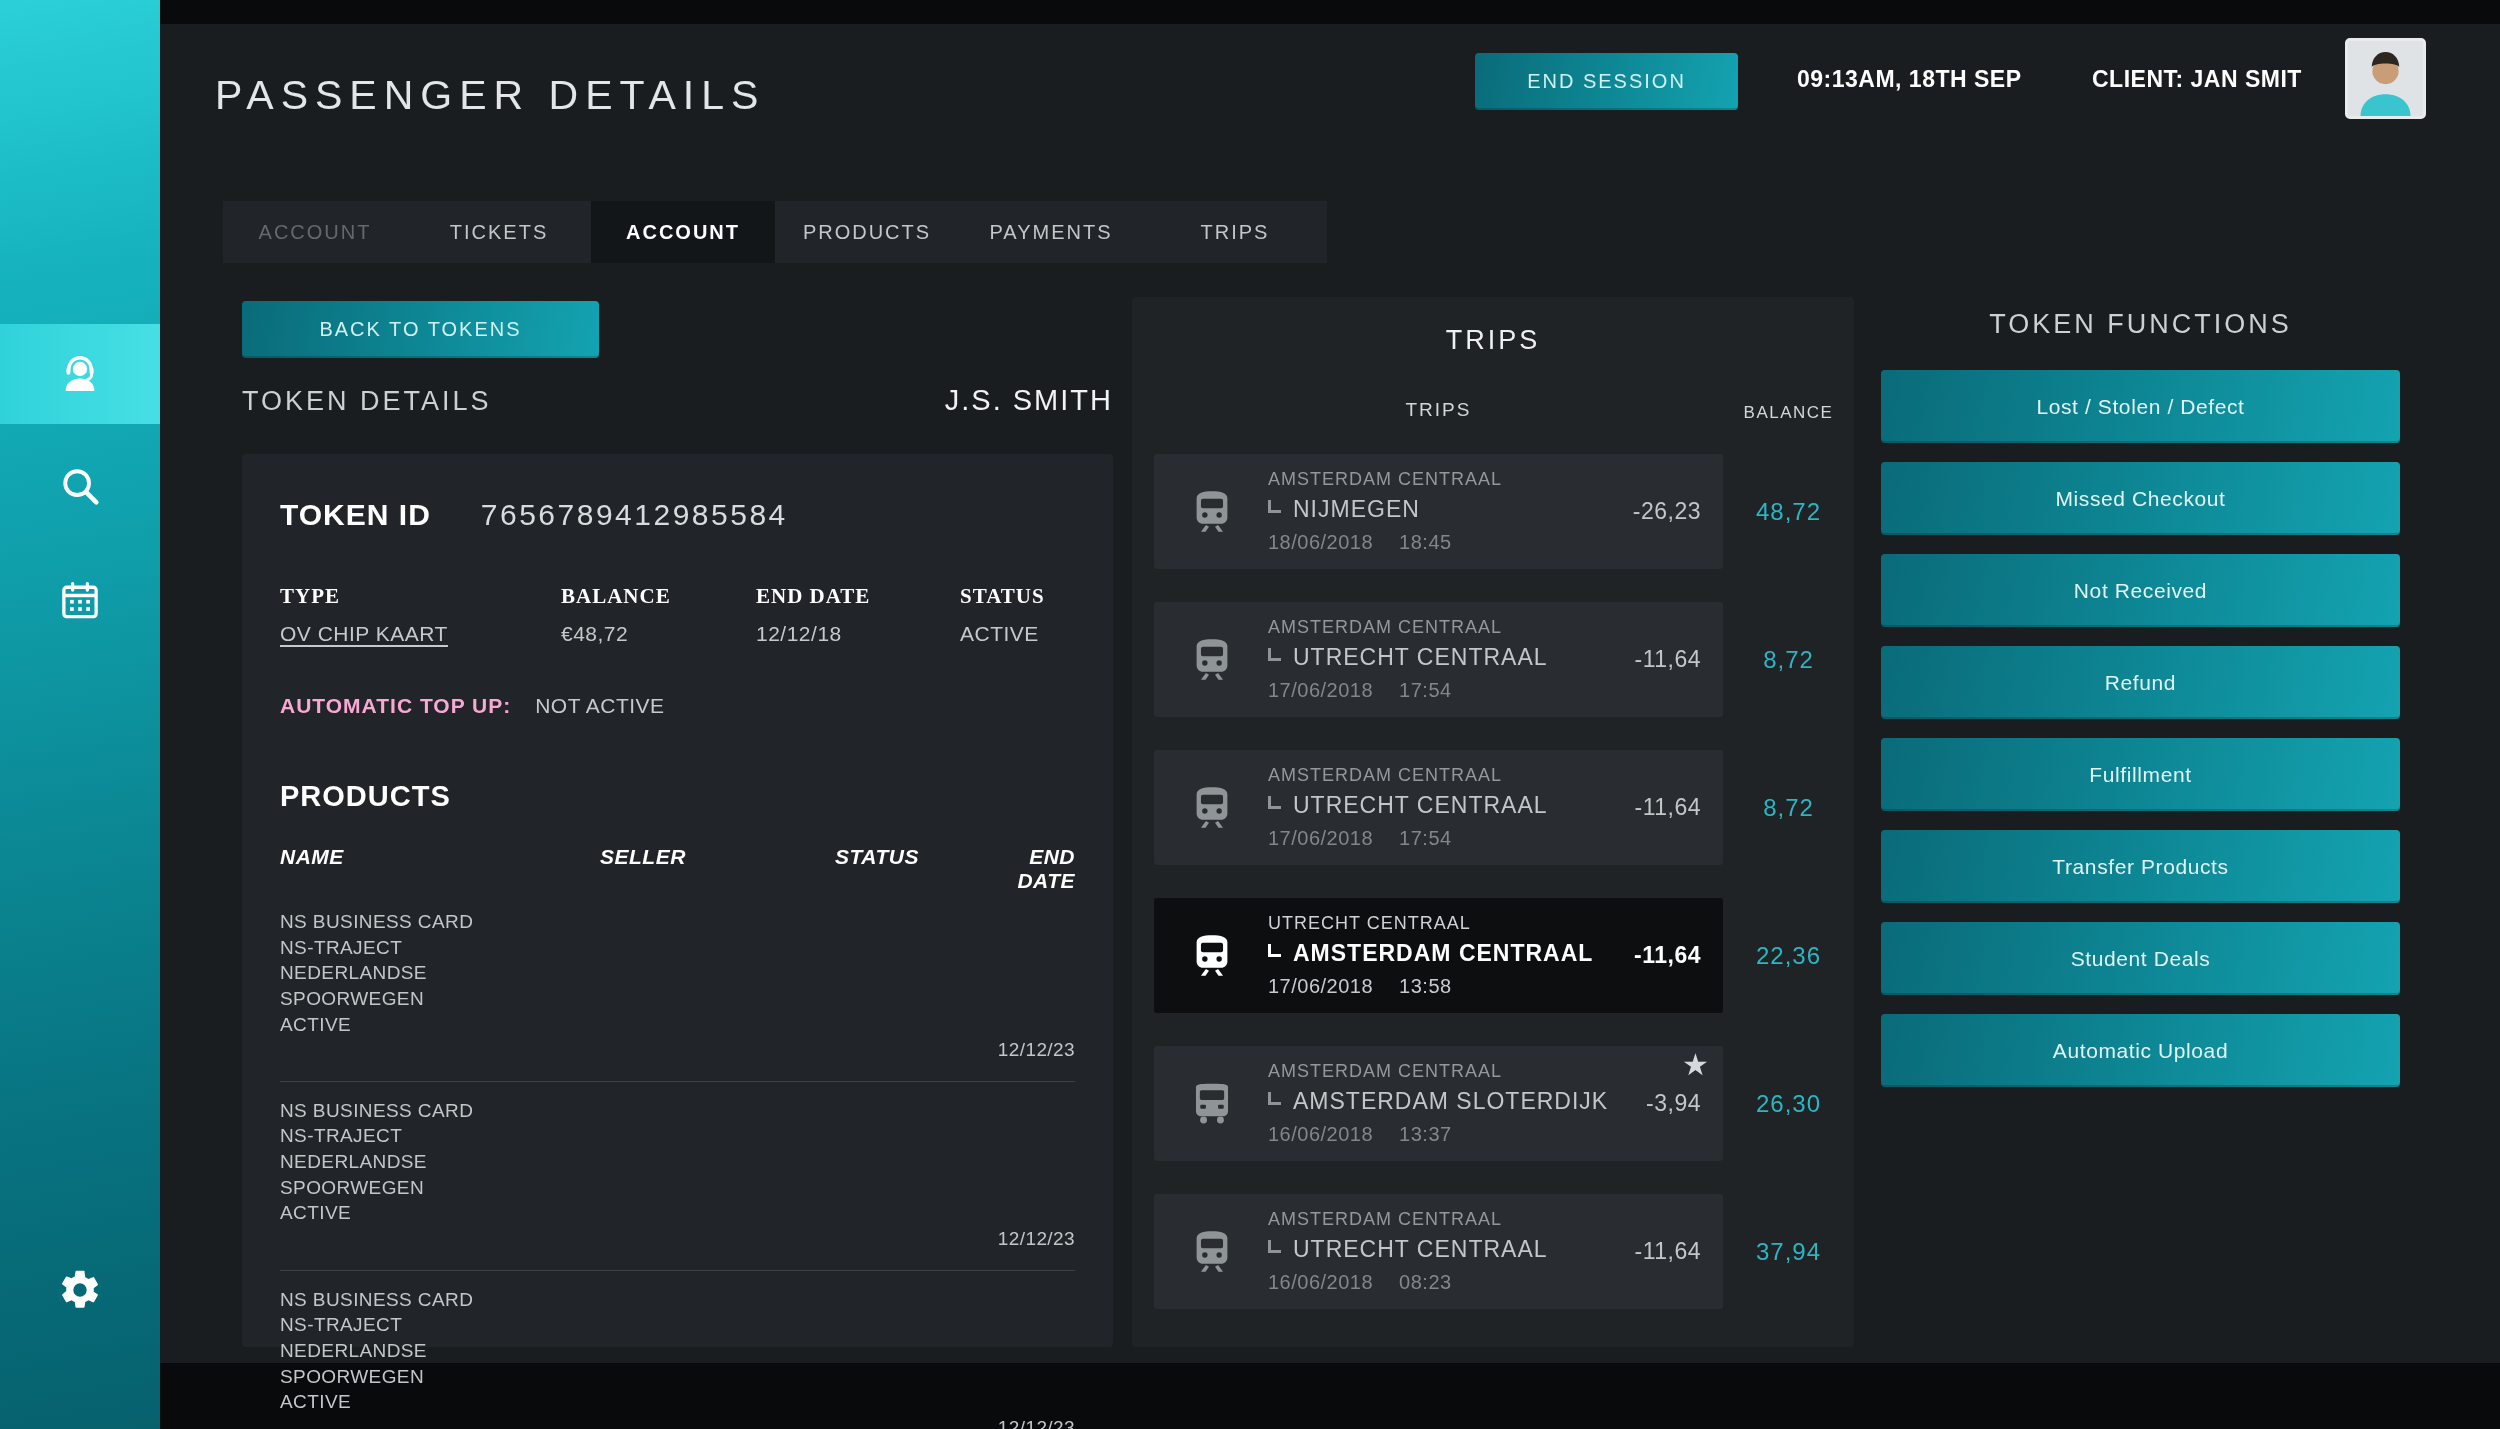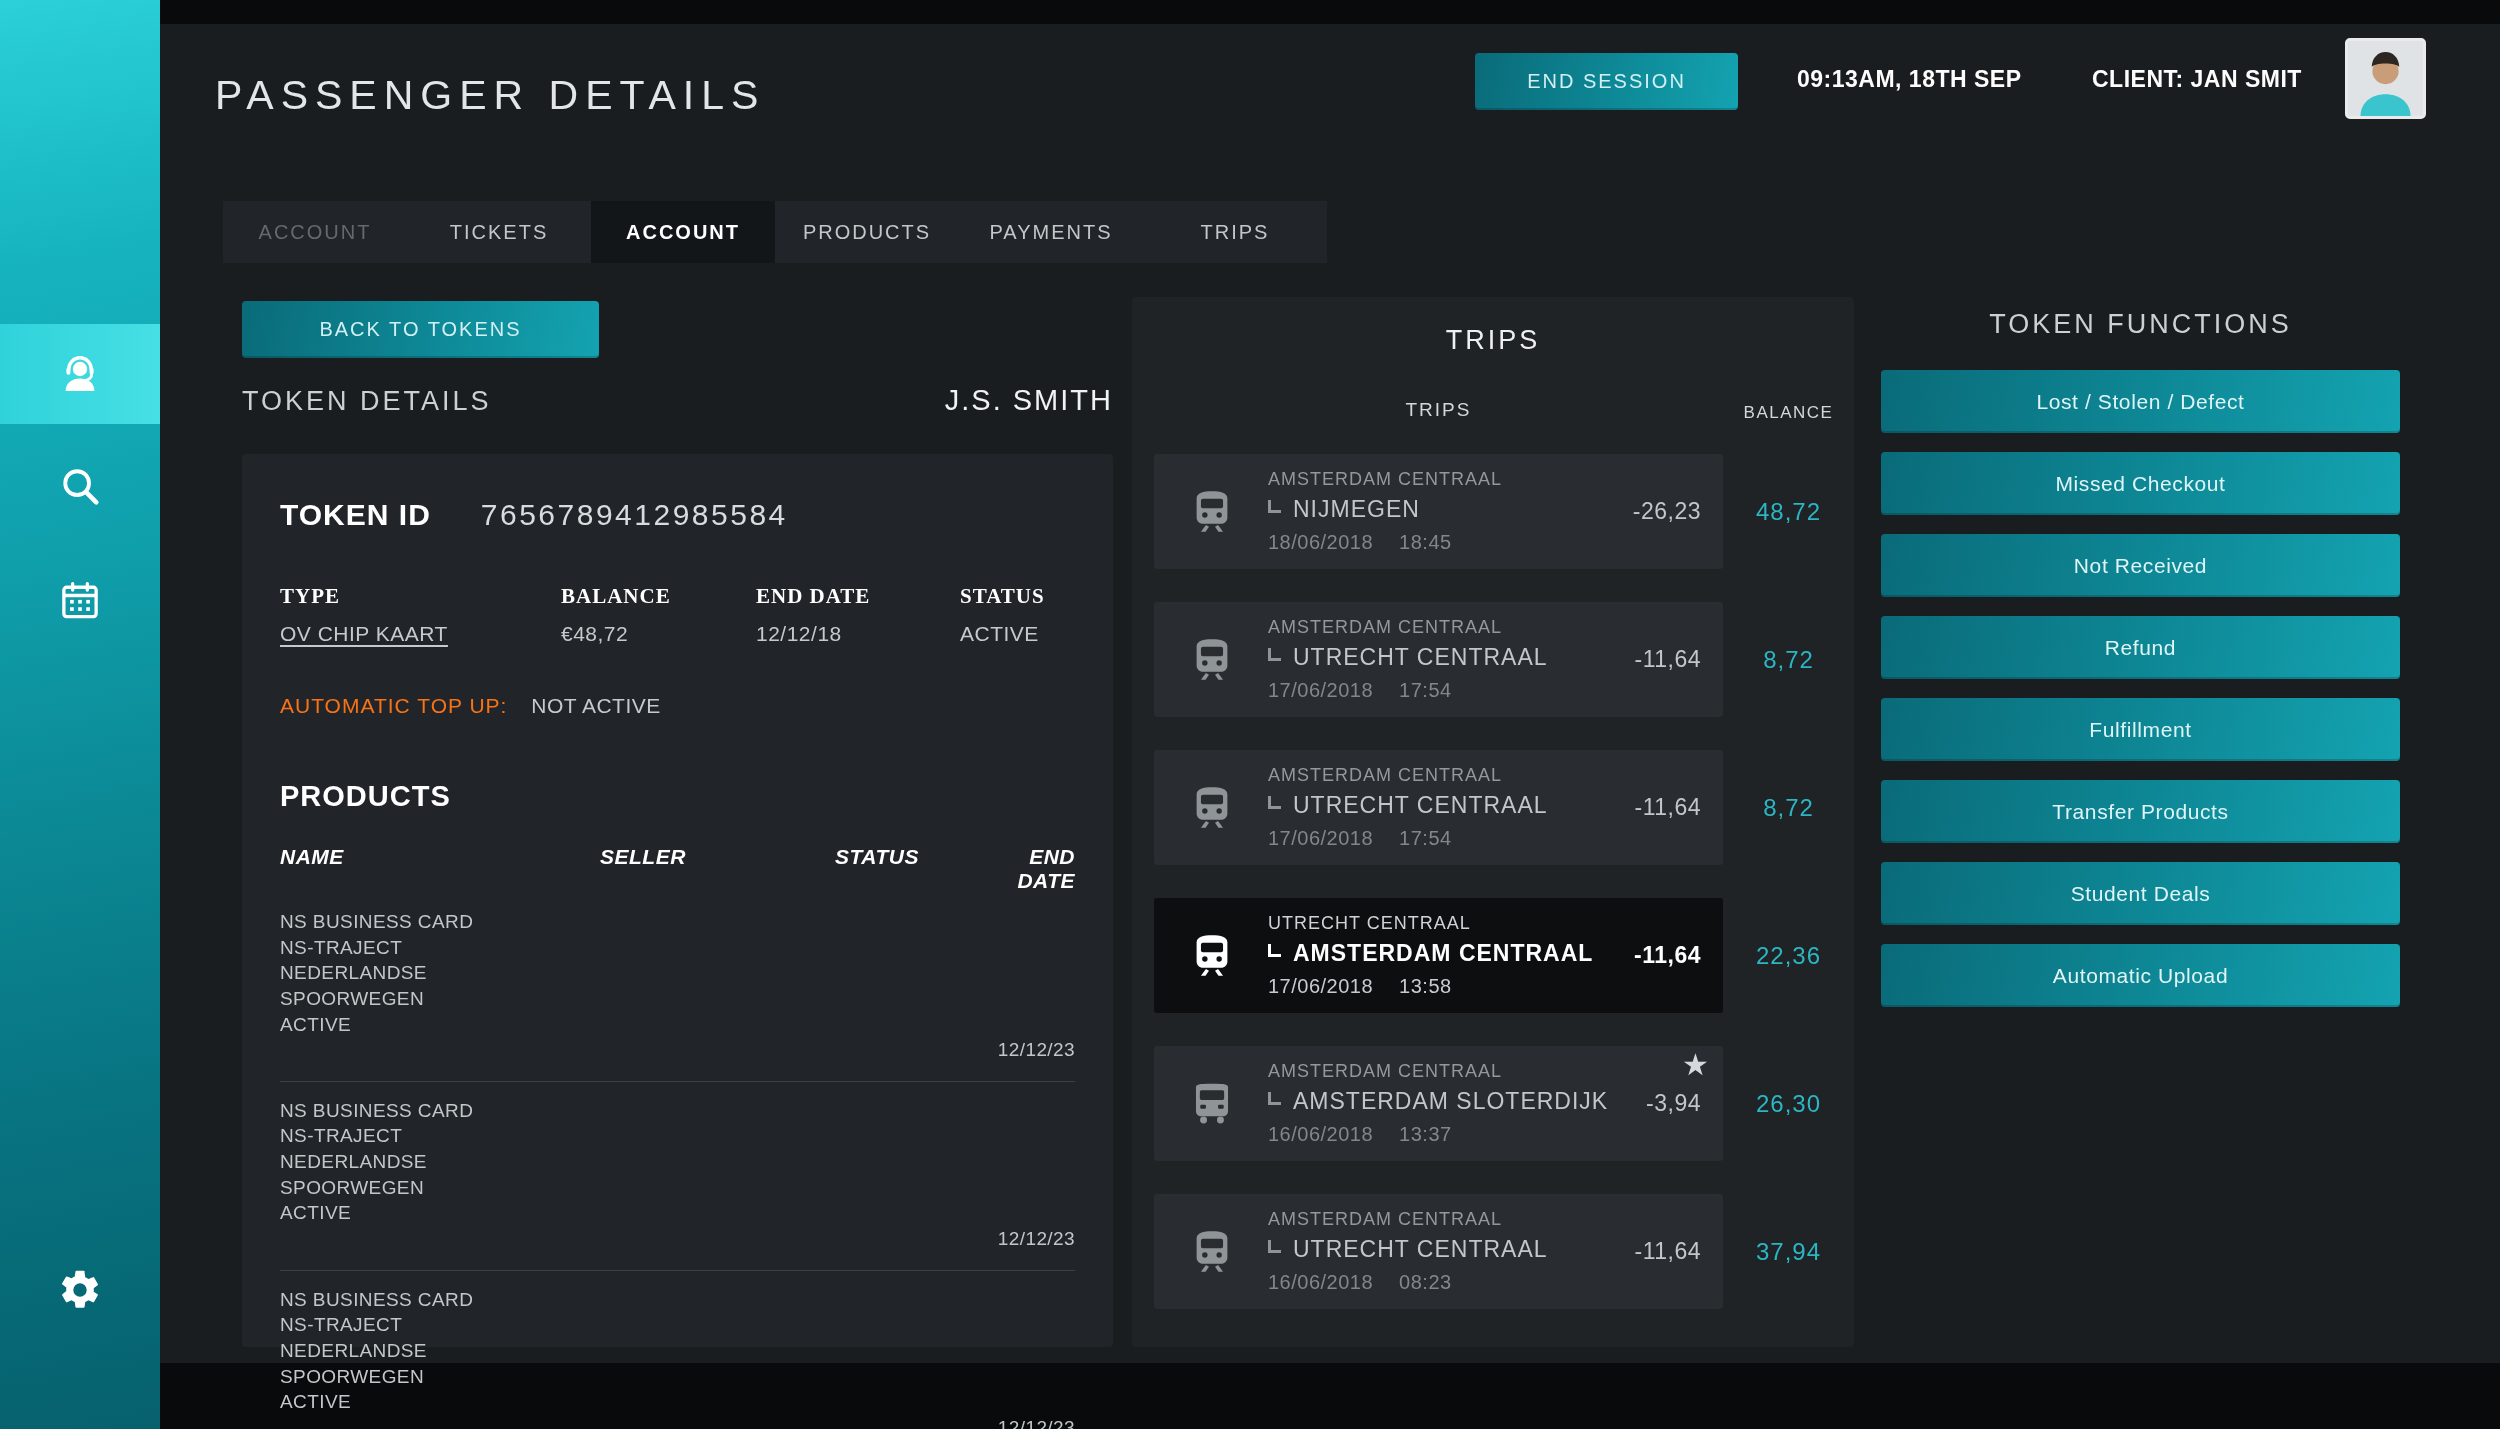--- a/index.html
+++ b/index.html
@@ -60,21 +60,21 @@
   .tokenid-value { font-size:30px; color:#d9dcde; letter-spacing:2.5px; margin-left:50px; }
 
   .fields-row { display:flex; margin-top:52px; }
   .field { }
   .field.f0 { width:281px; } .field.f1 { width:195px; } .field.f2 { width:204px; } .field.f3 { flex:1; }
   .field-label { font-size:21px; font-weight:700; color:#ffffff; letter-spacing:1px;font-family:Liberation Serif, serif; }
   .field-value { font-size:21px; color:#c7cacc; margin-top:13px; letter-spacing:.5px; }
   .field-value.underline { text-decoration:underline; text-underline-offset:4px; }
 
   .topup-row { margin-top:48px; font-size:21px; }
-  .topup-label { font-weight:400; color:#f97316; letter-spacing:1px; }
+  .topup-label { font-weight:700; color:#f9a8d4; letter-spacing:1px; }
   .topup-value { color:#c7cacc; margin-left:18px; letter-spacing:.5px; }
 
   .products-title { margin-top:62px; font-size:29px; font-weight:700; color:#ffffff; letter-spacing:1px; }
   .prod-header { display:flex; margin-top:32px; font-size:21px; font-weight:700; color:#ffffff; letter-spacing:.5px;font-style:italic; }
   .prod-row { display:flex; padding:16px 0 18px; border-bottom:1px solid #3b4045;
     font-size:19px; color:#c3c7c9; line-height:1.35; letter-spacing:.4px;flex-direction:column; }
   .c-name { width:320px; white-space:pre-line; }
   .c-seller { width:235px; white-space:pre-line; }
   .c-status { width:165px; }
   .c-date { flex:1; text-align:right; }
@@ -109,21 +109,21 @@
   .trip-time { margin-left:26px; }
   .trip-amount { margin-left:auto; font-size:23px; color:#c3c7c9; letter-spacing:.5px; }
   .trip-row.selected .trip-amount { color:#ffffff; font-weight:600; }
   .trip-star { position:absolute; top:4px; right:14px; font-size:30px; color:#d6d9db; line-height:1; cursor:pointer; }
   .trip-balance { width:131px; text-align:center; font-size:24px; color:#2cb6c4; letter-spacing:1px; }
 
   
   .fn-col { position:absolute; left:1721px; top:273px; width:519px; }
   .fn-title { text-align:center; font-size:27px; letter-spacing:3px; color:#cdd0d2;
     font-weight:400; margin:12px 0 30px; }
-  .fn-btn { display:block; width:519px; height:63px; margin-bottom:19px;
+  .fn-btn { display:block; width:519px; height:73px; margin-bottom:19px;
     font-size:21px; letter-spacing:.6px; color:#e0f5f7; }
 </style>
 </head>
 <body>
 
 <div class="app">
 
   <div class="top-strip"></div>
   <div class="bottom-strip"></div>
 

